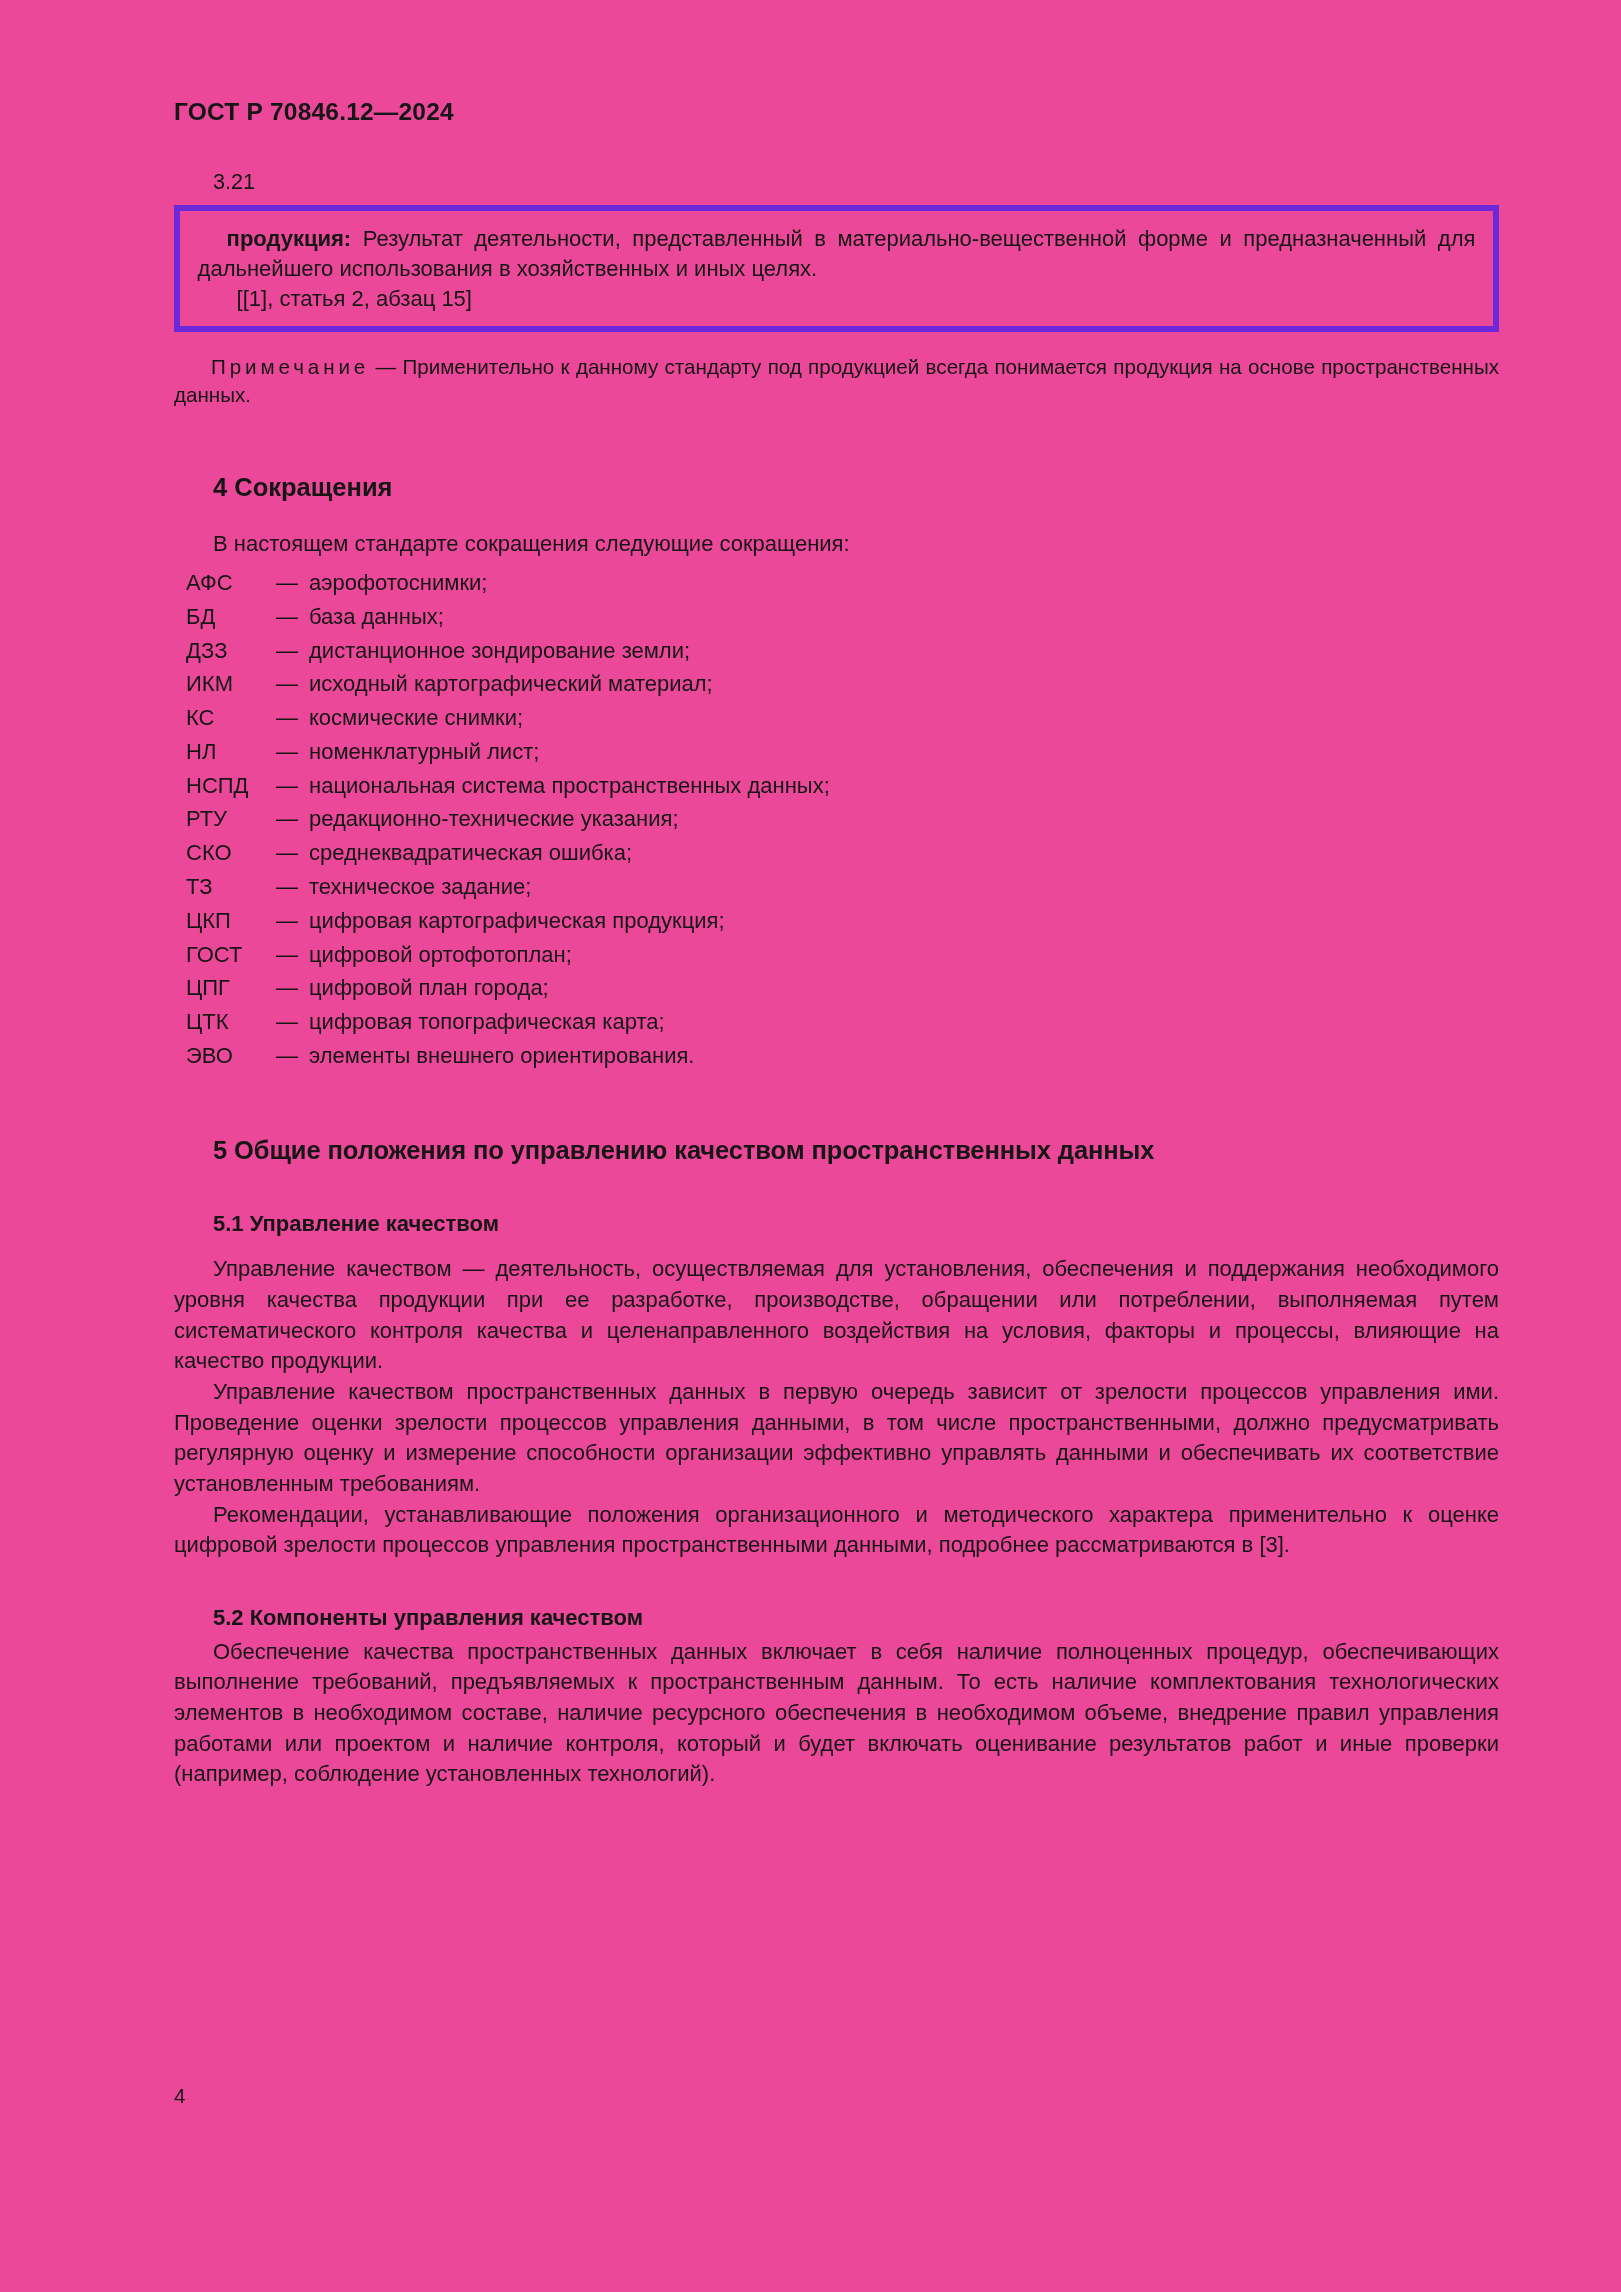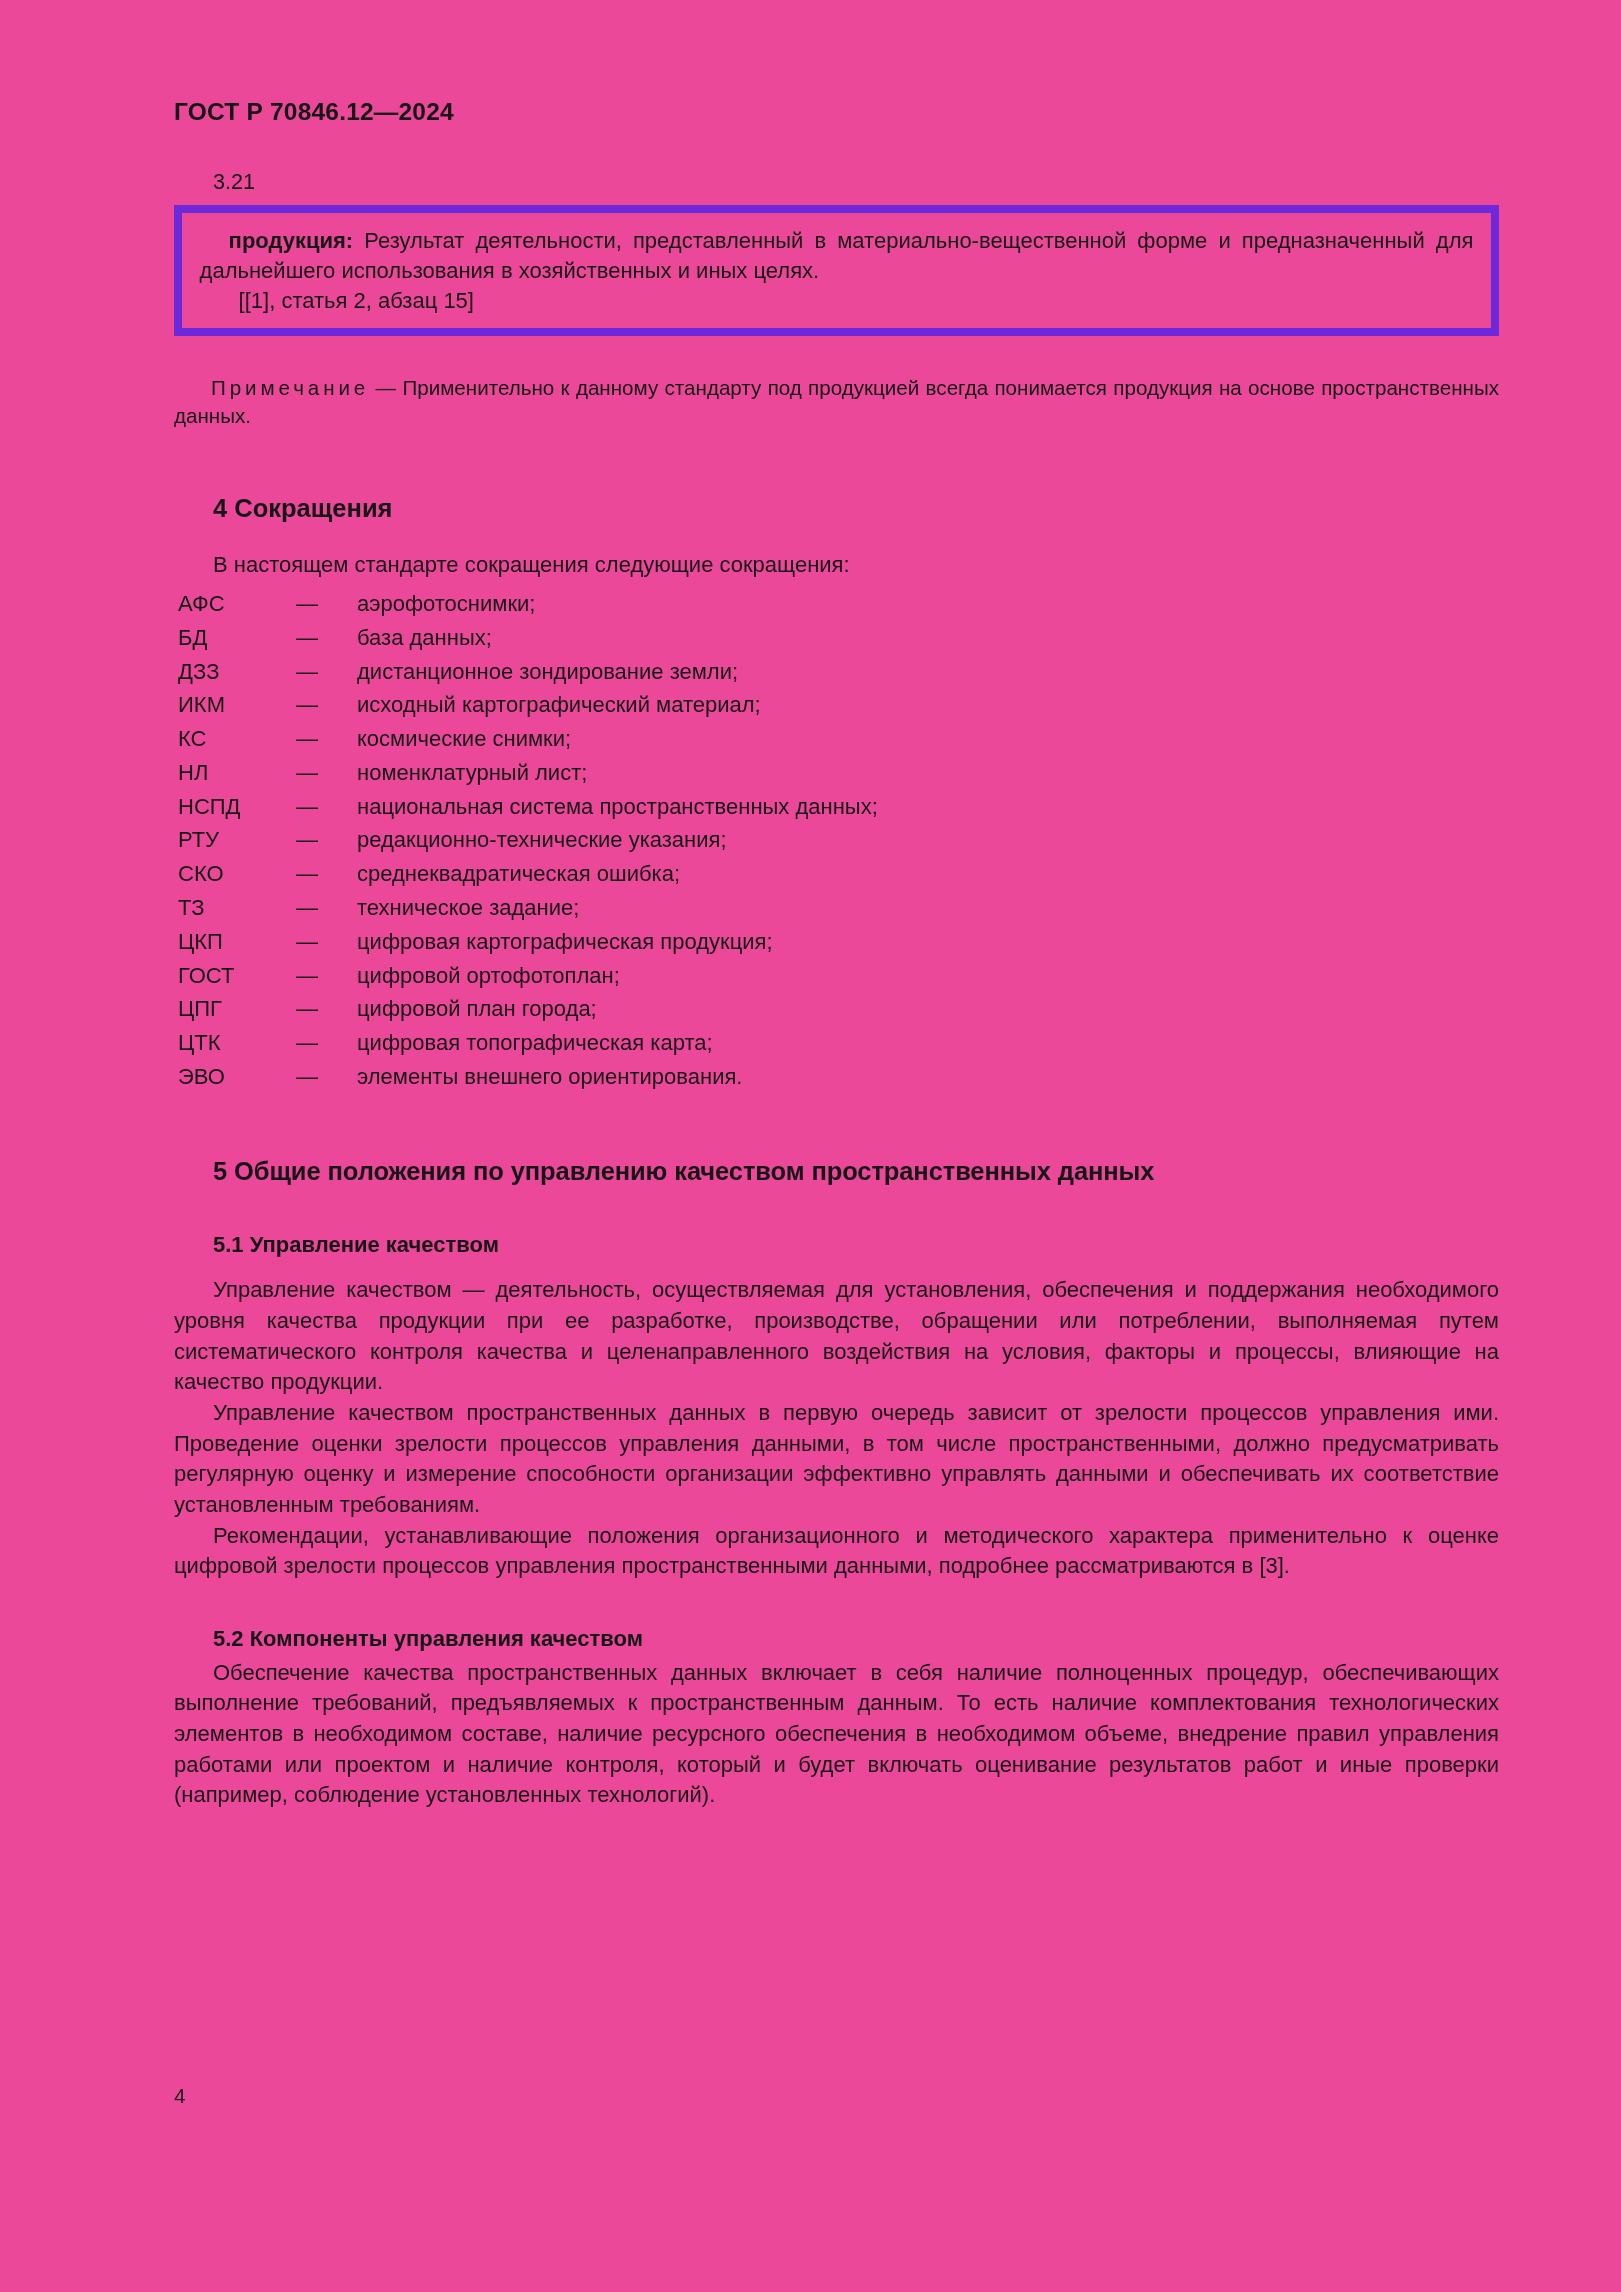--- a/index.html
+++ b/index.html
@@ -40,24 +40,24 @@
   
   .clause-number {
     font-size: 21.6px;
     margin-left: 39px;
     margin-bottom: 9.8px;
     line-height: 1.2;
   }
 
   
   .term-box {
-    border: 8px solid #6d28d9;
+    border: 6px solid #6d28d9;
     padding: 13.7px 17.6px 11.8px 17.6px;
     box-sizing: border-box;
-    margin-bottom: 38px;
+    margin-bottom: 21px;
   }
   .term-box p {
     margin: 0;
     font-size: 22px;
     line-height: 1.36;
     text-align: justify;
     text-justify: inter-word;
     hyphens: none;
   }
   .term-box p.term-line {
@@ -161,22 +161,21 @@
     left: 174px;
     top: 2086px;
     font-size: 20.6px;
     line-height: 1;
   }
 
   .abbr-list {
     margin-left: 0;
   }
   .abbr-list li {
-    margin-left: 4px;
-    gap: 28px;
+    margin-left: 12px;
   }
 </style>
 </head>
 <body>
 
 <div class="page">
 
   <div class="content">
 
     <div class="doc-header">ГОСТ Р 70846.12—2024</div>

